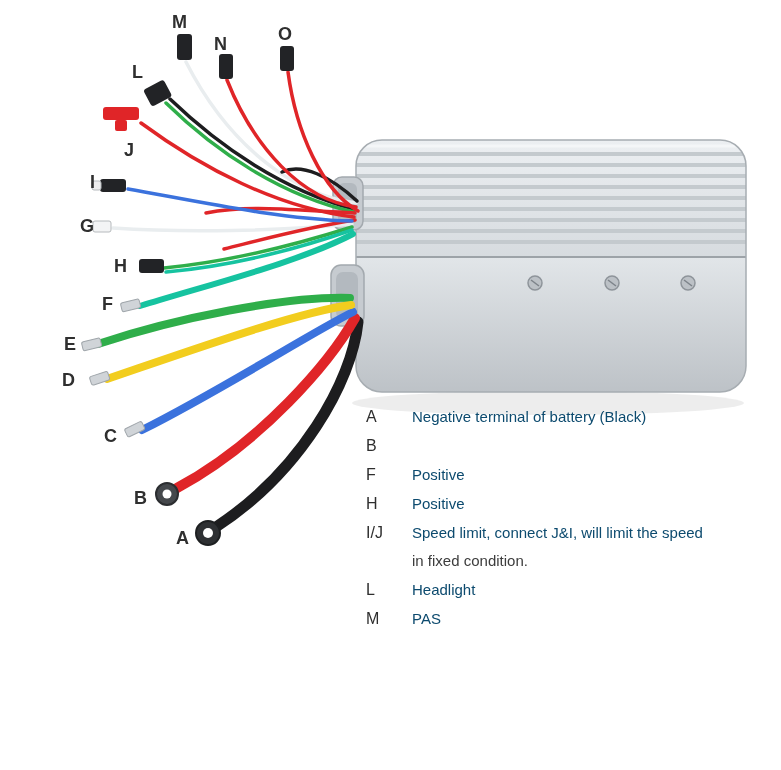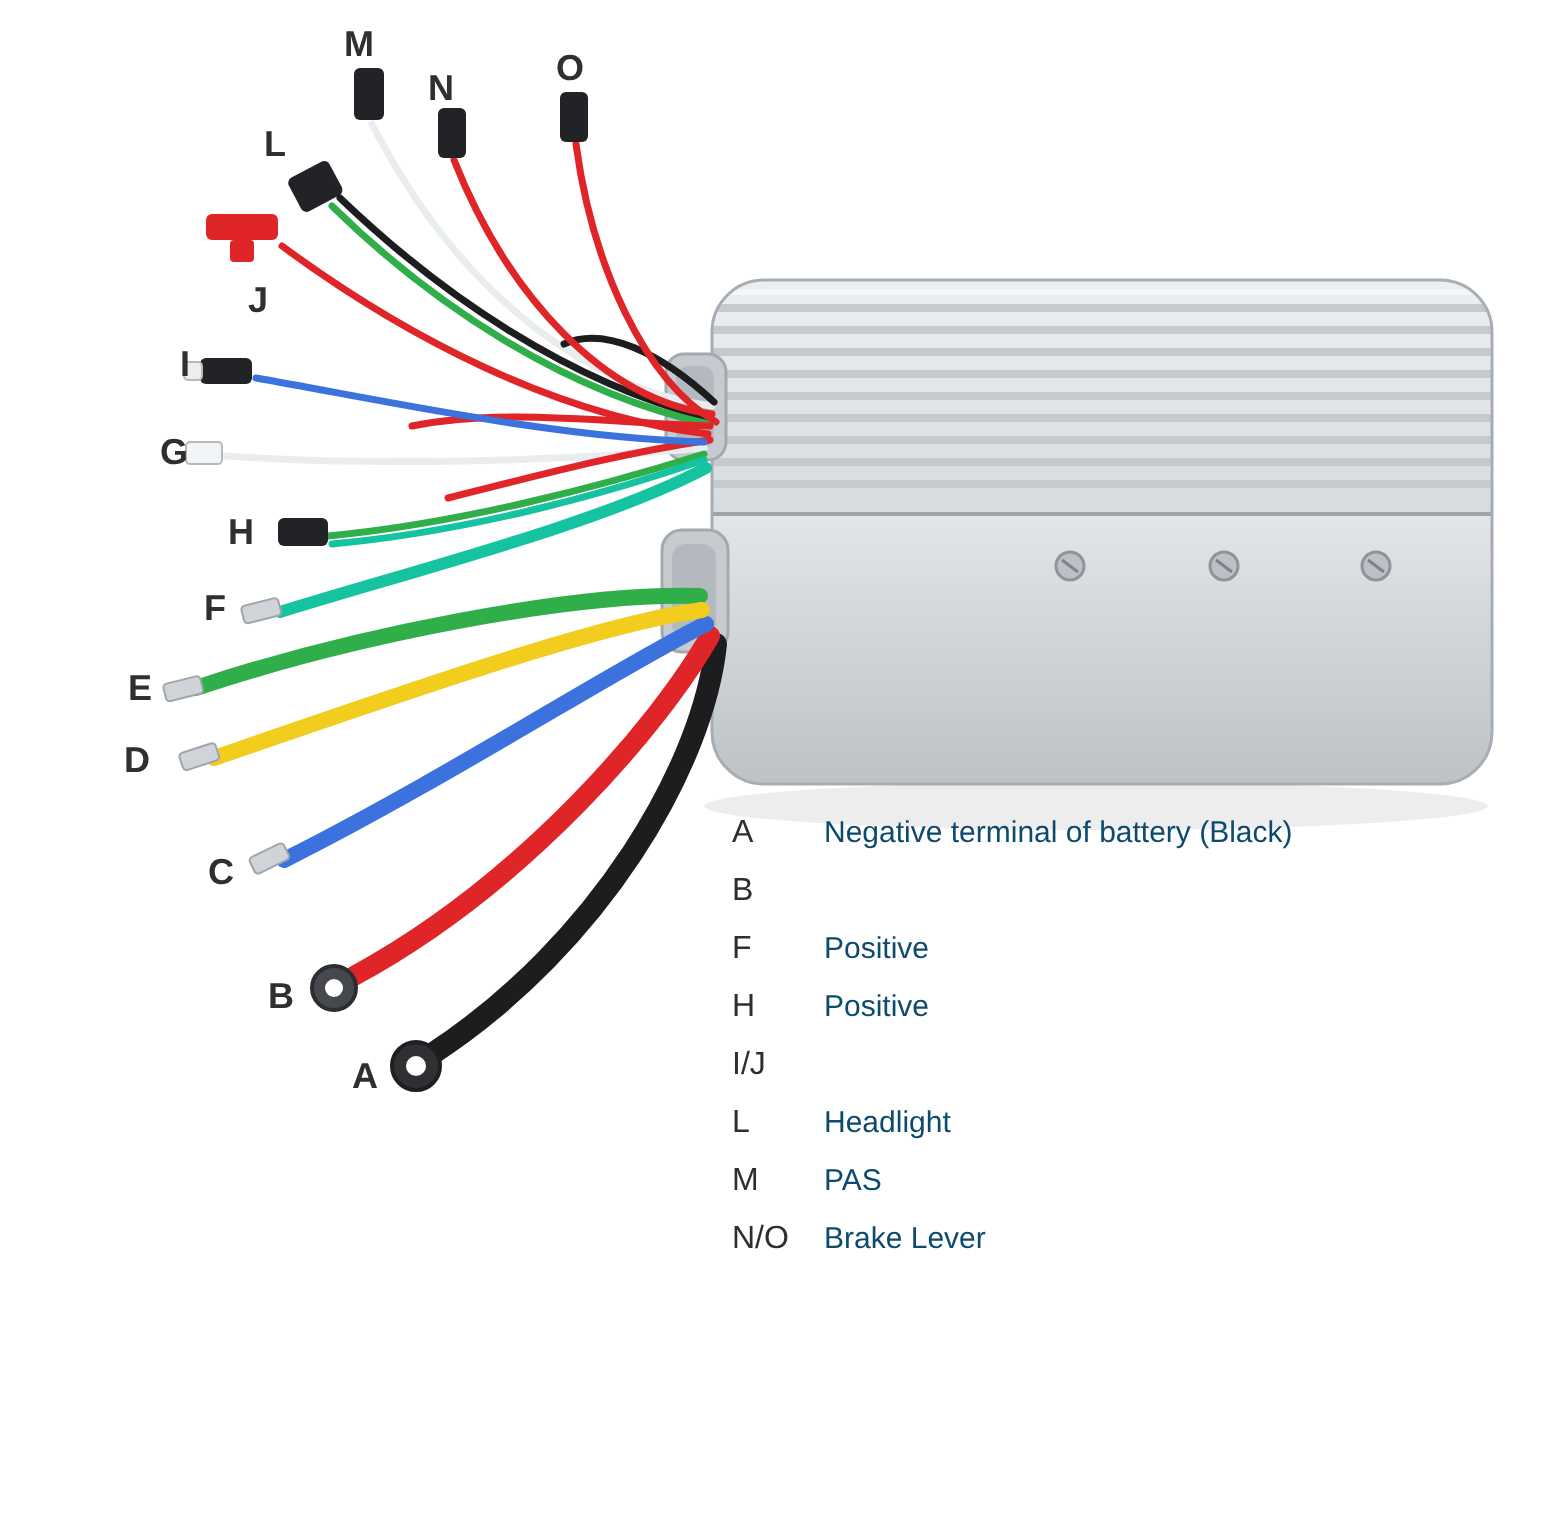--- a/index.html
+++ b/index.html
@@ -191,28 +191,28 @@
     <div class="legend-row">
       <span class="k">F</span>
       <span class="t">Positive</span>
     </div>
     <div class="legend-row">
       <span class="k">H</span>
       <span class="t">Positive</span>
     </div>
     <div class="legend-row">
       <span class="k">I/J</span>
+      <div>
+        <span class="t">Speed limit, connect J&amp;I, will limit the speed</span>
+        <div class="t2">in fixed condition.</div>
+      </div>
     </div>
     <div class="legend-row">
       <span class="k">L</span>
       <span class="t">Headlight</span>
     </div>
     <div class="legend-row">
       <span class="k">M</span>
       <span class="t">PAS</span>
     </div>
-    <div class="legend-row">
-      <span class="k">N/O</span>
-      <span class="t">Brake Lever</span>
-    </div>
   </div>
 
 </div>
 
 </body></html>

